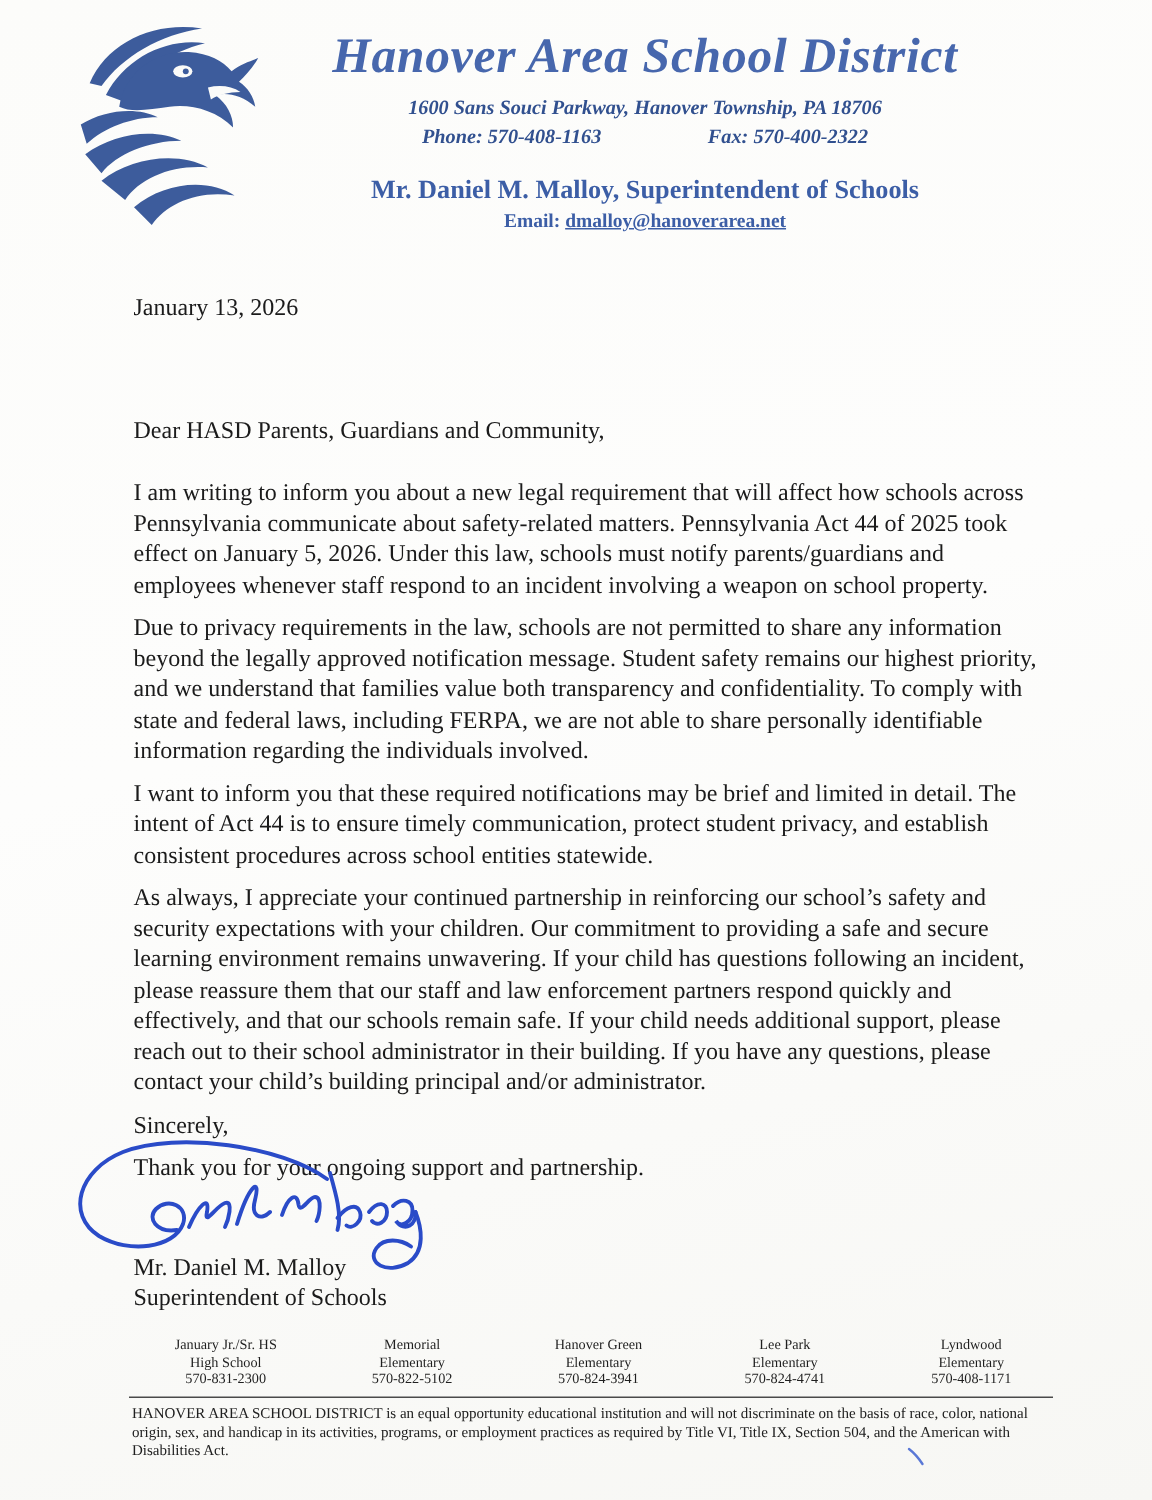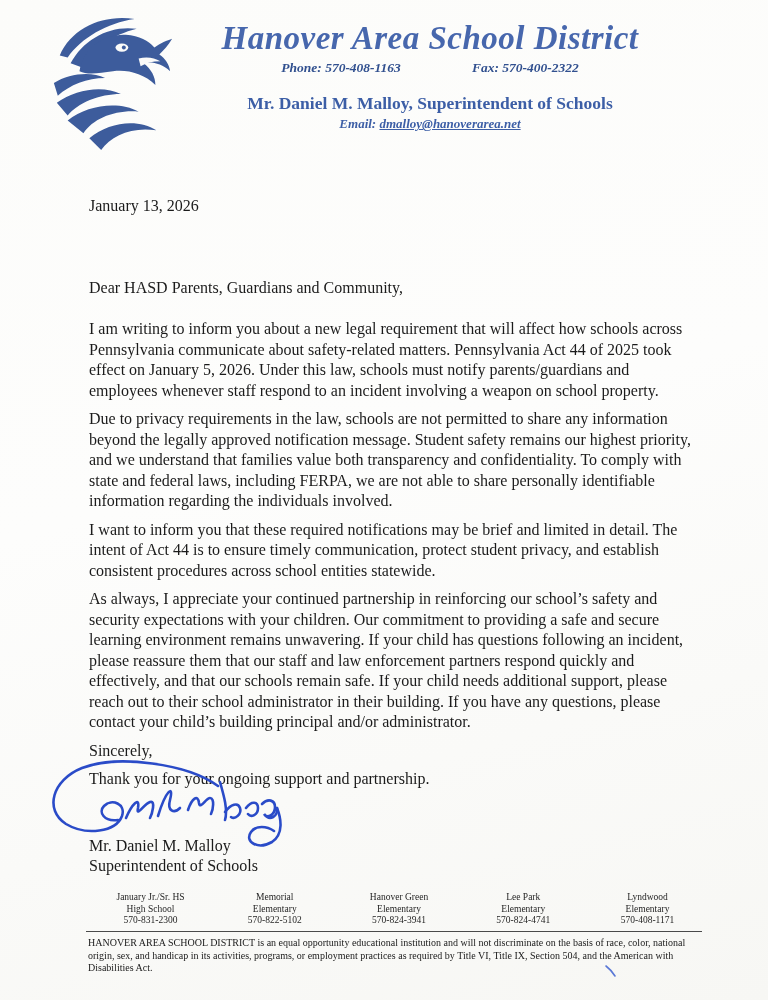--- a/index.html
+++ b/index.html
@@ -30,21 +30,21 @@
   }
   .phone-row {
     margin-top:3px; display:flex; justify-content:center; gap:71px;
     font-size:13.5px; font-weight:bold; font-style:italic; color:#31508f;
   }
   .super-line {
     margin-top:17px; font-size:17.5px; font-weight:bold; 
     color:#3c5ea6;
   }
   .email-line {
-    margin-top:2px; font-size:13px; font-weight:bold; font-style:italic;
+    margin-top:2px; font-size:13px; font-weight:bold; 
     color:#3c5ea6;
   }
   .email-line .email { text-decoration:underline; }
 
   
   .letter-body {
     position:absolute; left:89px; top:196px; width:608px;
     font-size:16px; line-height:20.5px; color:#1b1b1b;
   }
   .letter-body p { margin:0; }
@@ -100,20 +100,21 @@
     </g>
 
     <ellipse cx="79" cy="36" rx="6.5" ry="4.2" fill="#fbfbf9"></ellipse>
     <circle cx="81" cy="36" r="2" fill="#3d5c9c"></circle>
 
     <path d="M96,47 C104,45 112,46 118,50 C110,50 103,52 98,55 Z" fill="#fbfbf9"></path>
   </svg>
 
   <div class="header-text">
     <div class="district-title">Hanover Area School District</div>
+    <div class="address-line">1600 Sans Souci Parkway, Hanover Township, PA 18706</div>
     <div class="phone-row">
       <span>Phone: 570-408-1163</span>
       <span>Fax:  570-400-2322</span>
     </div>
     <div class="super-line">Mr. Daniel M. Malloy, Superintendent of Schools</div>
     <div class="email-line">
       <span>Email: </span><span class="email">dmalloy@hanoverarea.net</span>
     </div>
   </div>
 

